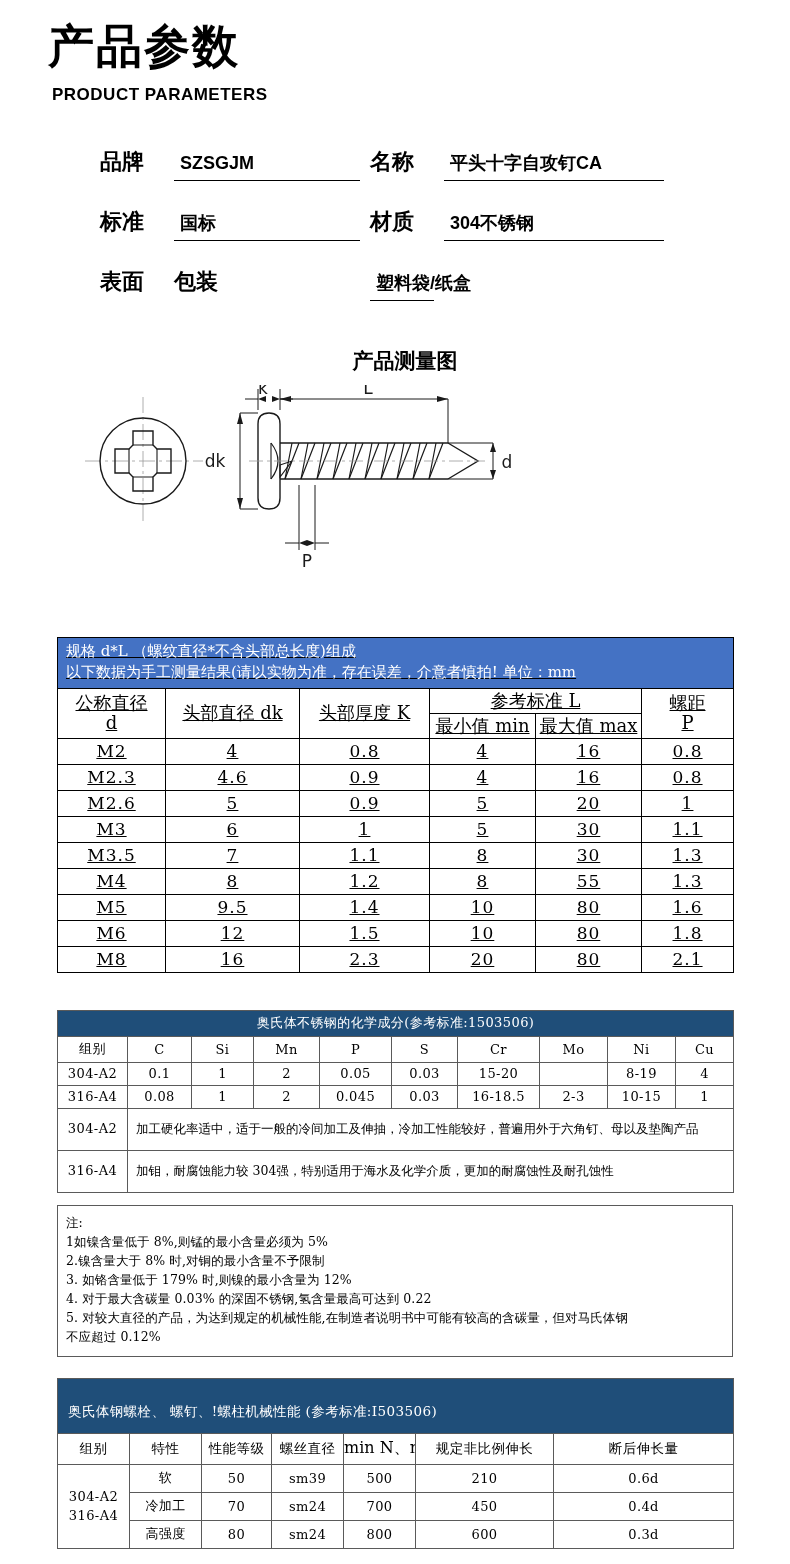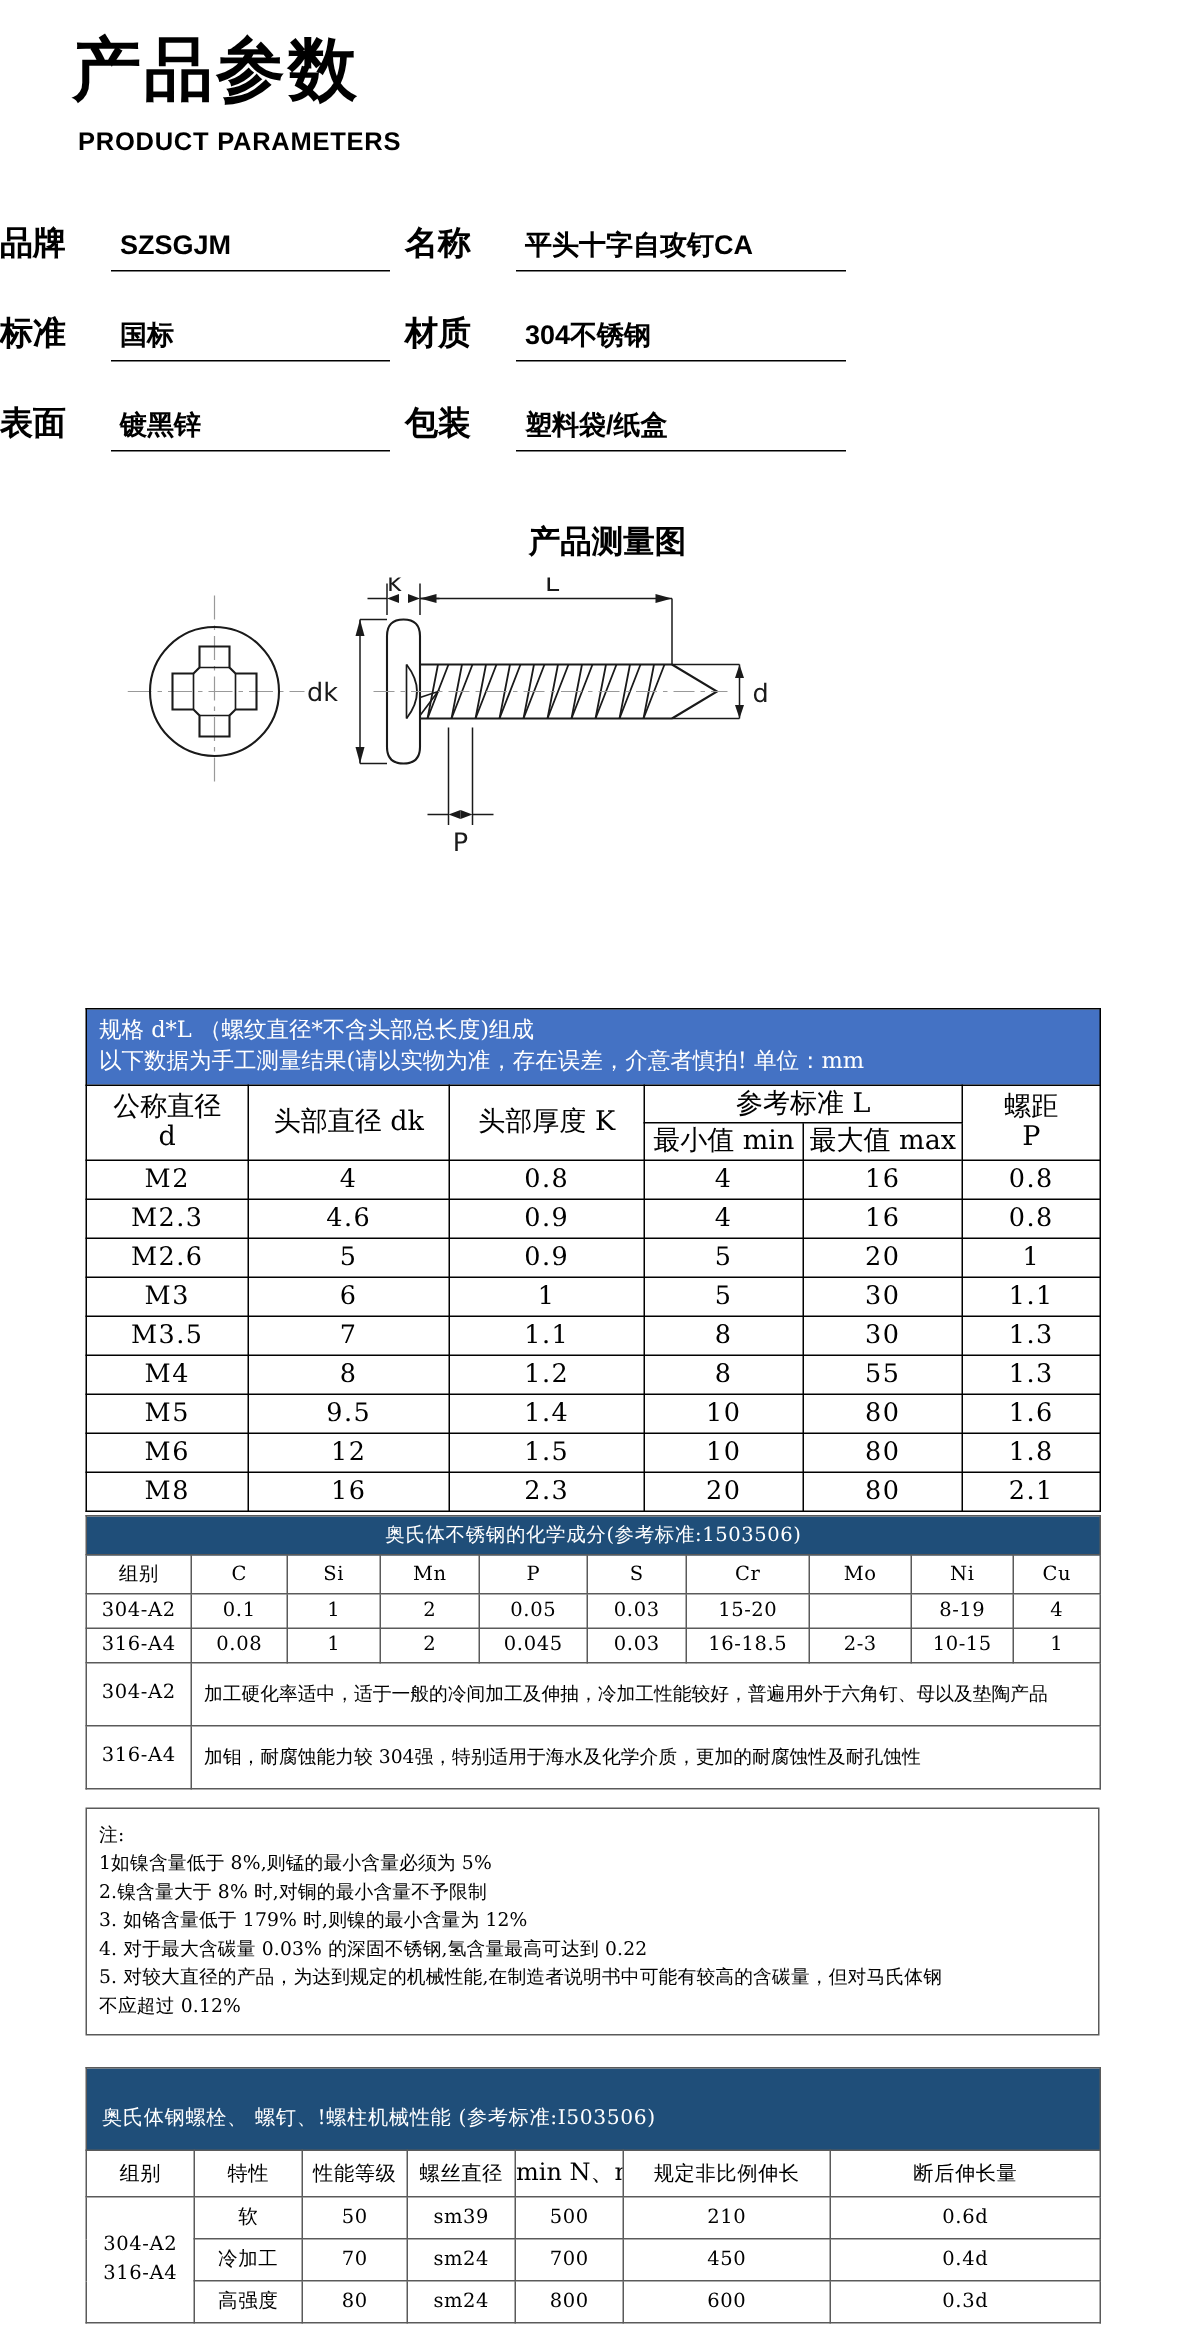--- a/index.html
+++ b/index.html
@@ -26,20 +26,21 @@
     font-weight:bold;
     letter-spacing:0.5px;
     margin-top:12px;
     margin-left:4px;
     font-family:"Liberation Sans",sans-serif;
   }
 
   
   .specs {
     margin:42px 0 0 0;
+    padding-left:100px;
     display:grid;
     grid-template-columns:64px 186px 64px 220px;
     row-gap:26px;
     column-gap:10px;
     align-items:end;
   }
   .sp-label {
     font-size:22px;
     font-weight:bold;
     font-family:"DejaVu Sans","Liberation Sans",sans-serif;
@@ -76,21 +77,21 @@
   }
   table.grid td, table.grid th {
     border:1px solid #000;
     text-align:center;
     vertical-align:middle;
     font-weight:normal;
     font-family:"DejaVu Serif","Liberation Serif",serif;
   }
 
   
-  #t-dim { position:absolute; left:57px; top:672px; width:676px; }
+  #t-dim { position:absolute; left:57px; top:637px; width:676px;text-decoration:underline; }
   #t-dim table.grid td, #t-dim table.grid th { border:1px solid #000; }
   .banner-blue {
     background:#4472C4;
     color:#ffffff;
     text-align:left !important;
     padding:3px 8px 4px 8px;
     font-size:15px;
     line-height:1.42;
     font-family:"DejaVu Serif","Liberation Serif",serif;
     white-space:pre-line;
@@ -173,21 +174,20 @@
   <div class="sp-value">SZSGJM</div>
   <div class="sp-label">名称</div>
   <div class="sp-value">平头十字自攻钉CA</div>
 
   <div class="sp-label">标准</div>
   <div class="sp-value">国标</div>
   <div class="sp-label">材质</div>
   <div class="sp-value">304不锈钢</div>
 
   <div class="sp-label">表面</div>
-  <div class="sp-value">镀黑锌</div>
   <div class="sp-label">包装</div>
   <div class="sp-value">塑料袋/纸盒</div>
 </div>
 
 <div class="diagram-wrap">
   <div class="diagram-title">产品测量图</div>
 
   <svg class="diagram-svg" width="620" height="200" viewBox="0 0 620 200">
     <g fill="none" stroke="#1a1a1a" stroke-width="1.4">
 

